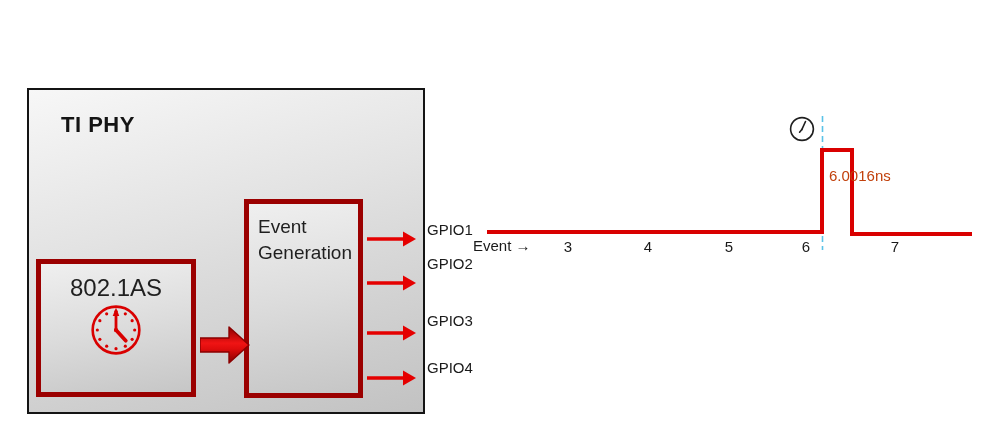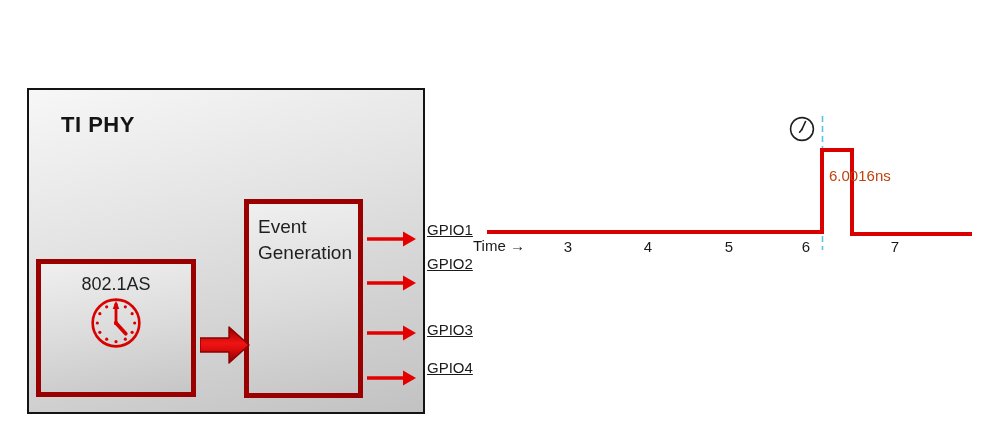--- a/index.html
+++ b/index.html
@@ -9,34 +9,34 @@
   .phy-box{position:absolute;left:27px;top:88px;width:394px;height:322px;
     border:2px solid #141414;
     background:linear-gradient(165deg,#f7f7f7 0%,#e3e3e3 40%,#c2c2c2 100%);}
   .phy-title{position:absolute;left:32px;top:22px;font-size:22px;font-weight:bold;color:#141414;letter-spacing:.5px;}
 
   
   .clock-box{position:absolute;left:7px;top:169px;width:150px;height:128px;
     border:5px solid #9b0000;
     background:linear-gradient(170deg,#efefef 0%,#dcdcdc 50%,#c6c6c6 100%);
     display:flex;flex-direction:column;align-items:center;}
-  .clock-box-label{margin-top:10px;font-size:18px;color:#1f1f1f;}
+  .clock-box-label{margin-top:10px;font-size:24px;color:#1f1f1f;}
   .event-box{position:absolute;left:215px;top:109px;width:109px;height:189px;
     border:5px solid #9b0000;
     background:linear-gradient(170deg,#efefef 0%,#dcdcdc 50%,#c6c6c6 100%);}
   .event-box-label{padding:10px 0 0 9px;font-size:19px;line-height:1.35;color:#1f1f1f;}
 
   
   .block-arrow{position:absolute;left:171px;top:234px;}
 
   
   .gpio-arrow{position:absolute;left:367px;}
-  .gpio-label{position:absolute;left:427px;font-size:15px;color:#1a1a1a;text-decoration:underline;}
+  .gpio-label{position:absolute;left:427px;font-size:15px;color:#1a1a1a;}
   #gpioA1{top:230px}#gpioA2{top:274px}#gpioA3{top:324px}#gpioA4{top:369px}
-  #gpioL1{top:221px}#gpioL2{top:255px}#gpioL3{top:321px}#gpioL4{top:359px}
+  #gpioL1{top:221px}#gpioL2{top:255px}#gpioL3{top:312px}#gpioL4{top:359px}
 
   
   .waveform-svg{position:absolute;left:470px;top:100px;}
   .anno-clock{position:absolute;left:788px;top:115px;}
   .anno-text{position:absolute;left:829px;top:119px;font-size:15px;color:#c2410c;margin-top:48px;}
   .time-label{position:absolute;left:473px;top:237px;font-size:15px;color:#1a1a1a;}
   .tick{position:absolute;top:238px;font-size:15px;color:#1a1a1a;transform:translateX(-50%);}
   #tick0{left:568px}#tick1{left:648px}#tick2{left:729px}#tick3{left:806px}#tick4{left:895px}
 </style>
 </head>
@@ -116,20 +116,20 @@
     <polyline points="17,132 352,132 352,50 382,50 382,134 502,134" fill="none" stroke="#d90000" stroke-width="4"></polyline>
   </svg>
 
   <svg class="anno-clock" width="28" height="28" viewBox="0 0 28 28">
     <circle cx="14" cy="14" r="11.4" fill="#ffffff" stroke="#1f1f1f" stroke-width="1.6"></circle>
     <line x1="17.5" y1="6.5" x2="13.8" y2="14.6" stroke="#1f1f1f" stroke-width="1.6" stroke-linecap="round"></line>
     <line x1="13.8" y1="14.6" x2="11.6" y2="17.2" stroke="#1f1f1f" stroke-width="1.6" stroke-linecap="round"></line>
   </svg>
   <span class="anno-text">6.0016ns</span>
 
-  <span class="time-label">Time →</span>
+  <span class="time-label">Event →</span>
   <span id="tick0" class="tick">3</span>
   <span id="tick1" class="tick">4</span>
   <span id="tick2" class="tick">5</span>
   <span id="tick3" class="tick">6</span>
   <span id="tick4" class="tick">7</span>
 
 </div>
 
 </body></html>

